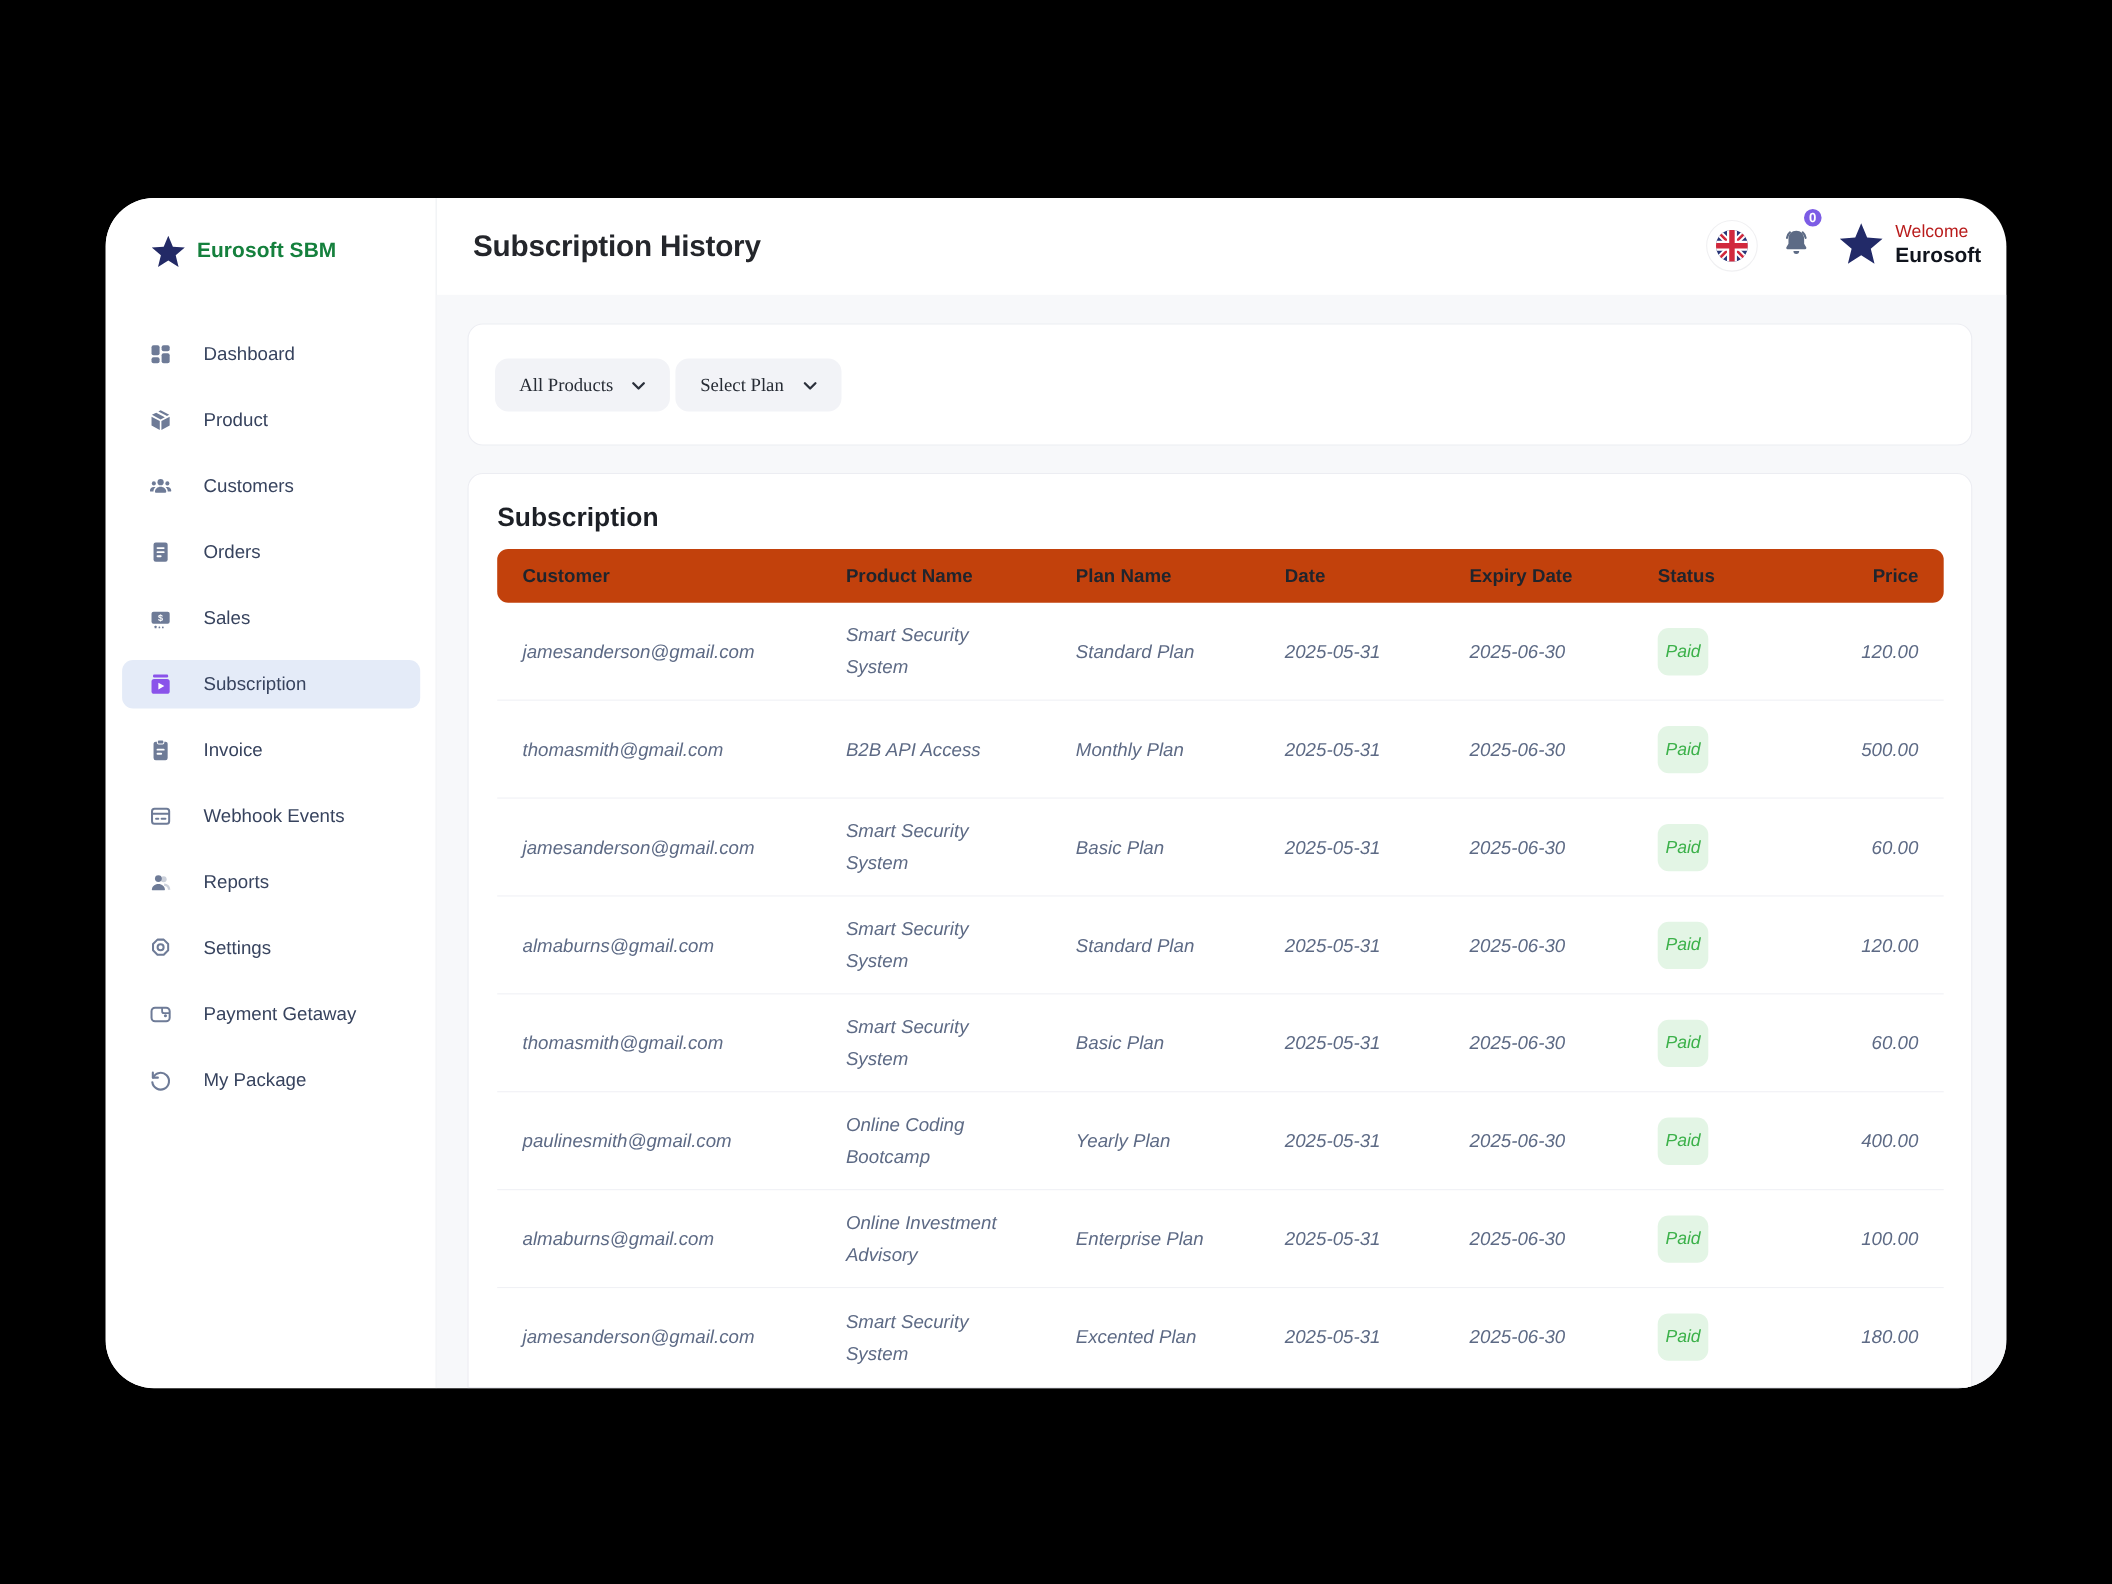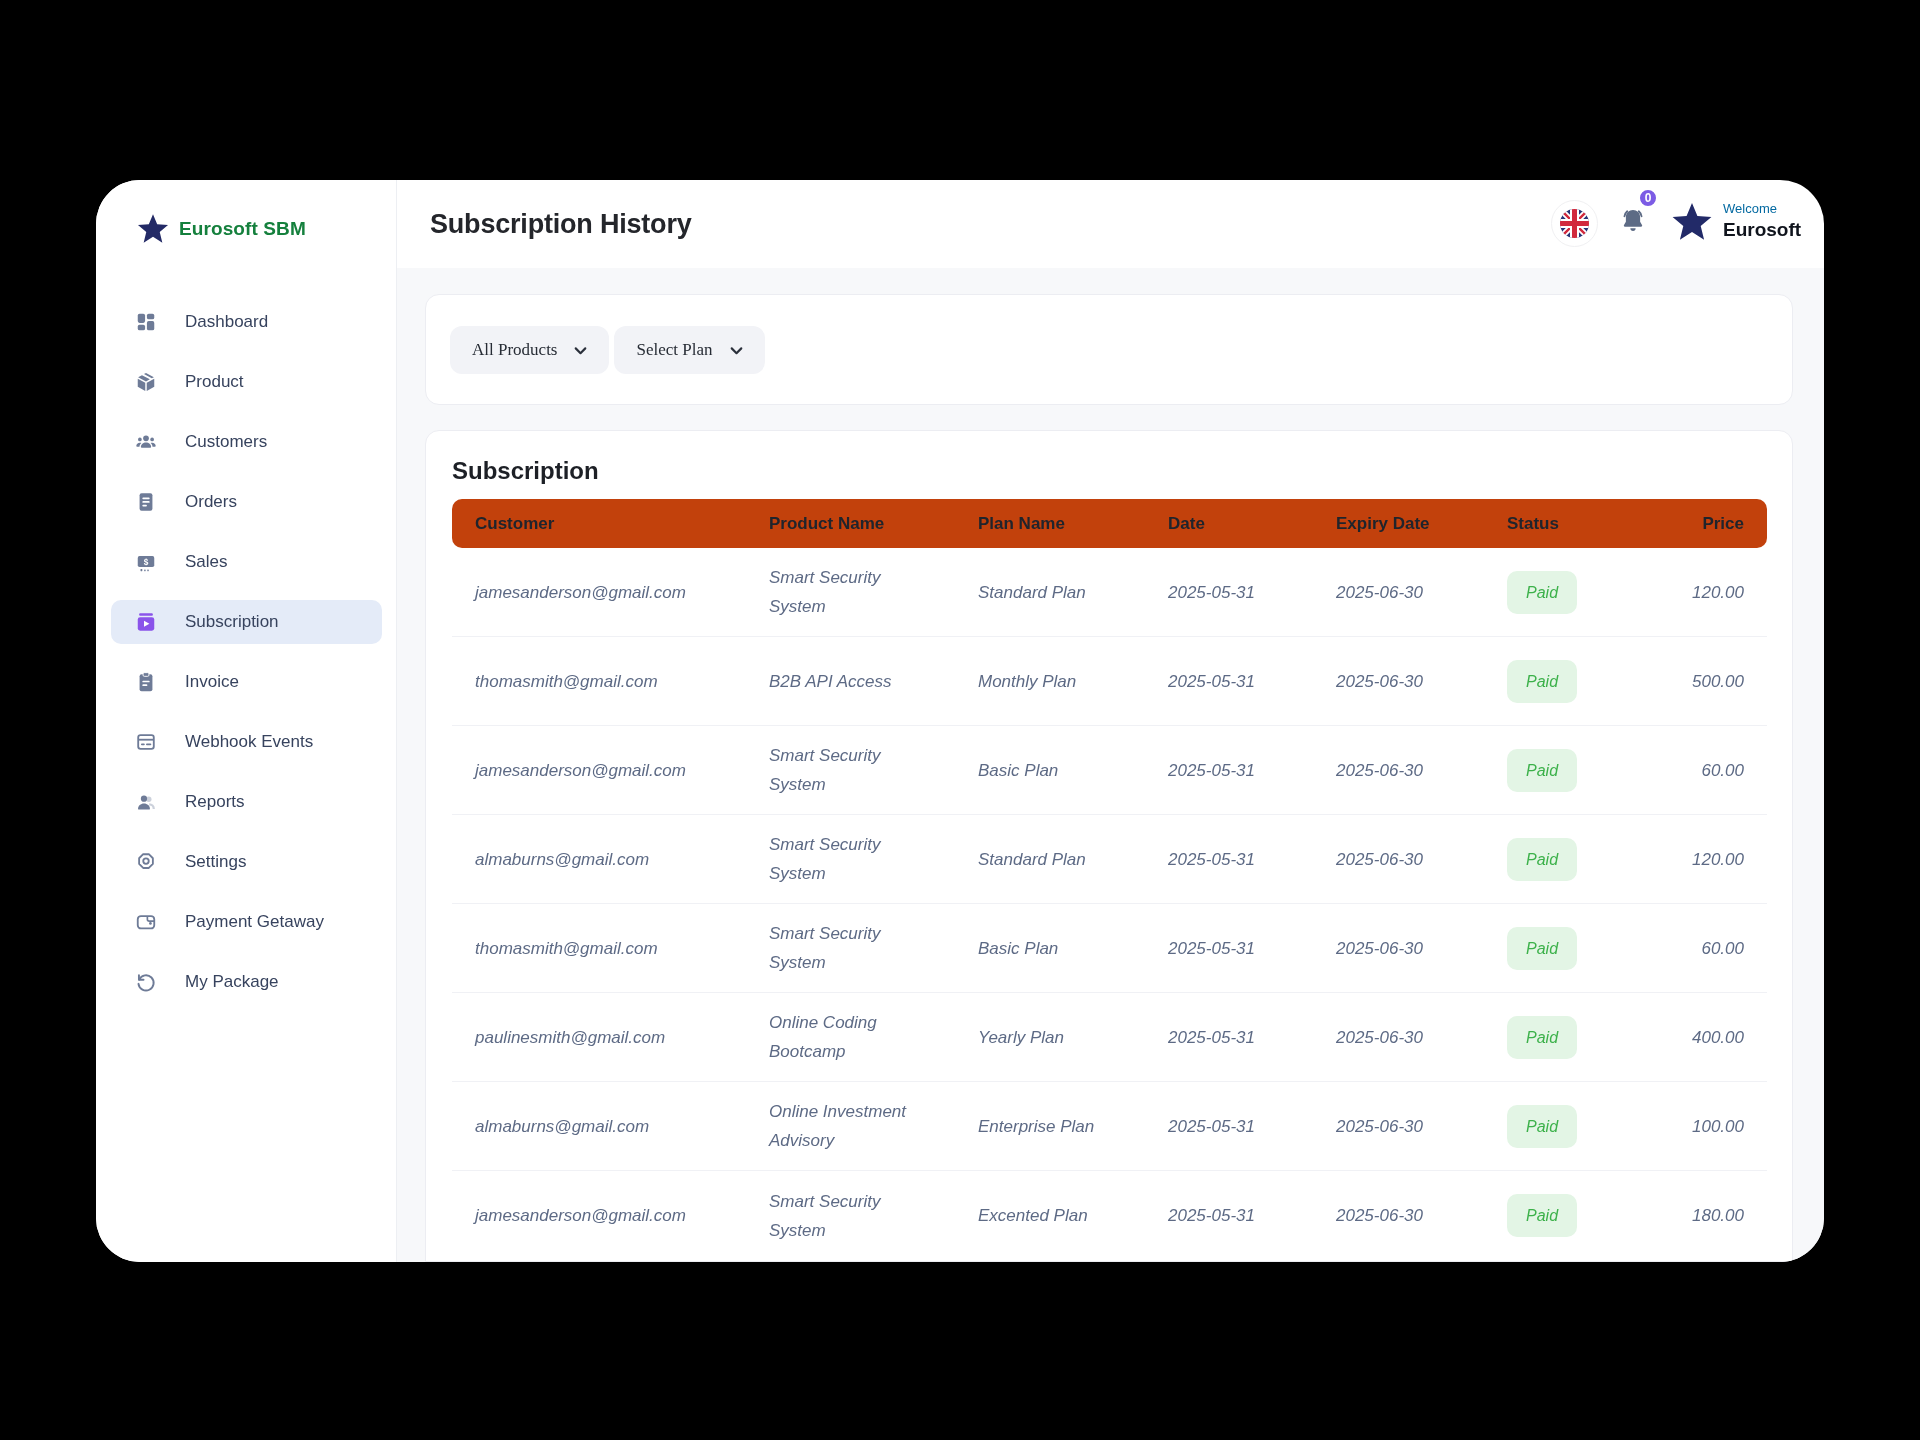--- a/index.html
+++ b/index.html
@@ -46,21 +46,21 @@
   }
   .bell-btn { position:absolute; left:1522px; top:26px; width:30px; height:30px; color:#5d6b85; cursor:pointer; }
   .bell-badge {
     position:absolute; left:1541px; top:7px; width:22px; height:22px; border-radius:50%;
     background:#7c5ce5; border:3px solid #fff; box-sizing:border-box;
     color:#fff; font-size:12px; font-weight:bold;
     display:flex; align-items:center; justify-content:center;
   }
   .avatar-star { position:absolute; left:1574px; top:20px; width:44px; height:44px; color:#222a68; cursor:pointer; }
   .welcome { position:absolute; left:1627px; top:21px; line-height:1.2; }
-  .welcome .w1 { font-size:13px; color:#0369a1; }
+  .welcome .w1 { font-size:16px; color:#b91c1c; }
   .welcome .w2 { font-size:19px; font-weight:bold; color:#10141d; margin-top:2px; }
   
   .main-bg { position:absolute; left:301px; top:88px; right:0; bottom:0; background:#f7f8fa; }
   .filter-card {
     position:absolute; left:329px; top:114px; width:1368px; height:111px;
     background:#fff; border:1px solid #ecedf2; border-radius:14px; box-sizing:border-box;
   }
   .filter-row { display:flex; gap:5px; padding:31px 0 0 24px;font-family:Liberation Serif, serif; }
   .drop-btn {
     display:flex; align-items:center; gap:15px; height:48px; padding:0 20px 0 22px;
@@ -82,21 +82,21 @@
   .t-head {
     height:49px; background:#c2410c; border-radius:10px;
     font-size:17px; font-weight:bold; color:#20242c;
   }
   .t-row { height:89px; border-bottom:1px solid #f0f1f5; cursor:pointer;font-style:italic; }
   .t-row:last-child { border-bottom:none; }
   .t-row .cell { font-size:17px; color:#5d6a85; line-height:29px; }
   .cell-product { max-width:140px; }
   .col-price { text-align:right; }
   .paid-badge {
-    display:inline-block; padding:7px 19px; border-radius:10px;
+    display:inline-block; padding:7px 7px; border-radius:10px;
     background:#e3f5e5; color:#3cb14a; font-size:16px;
   }
 </style>
 </head>
 <body>
 
 <div class="window">
 
   <div class="sidebar">
     <div class="logo">

